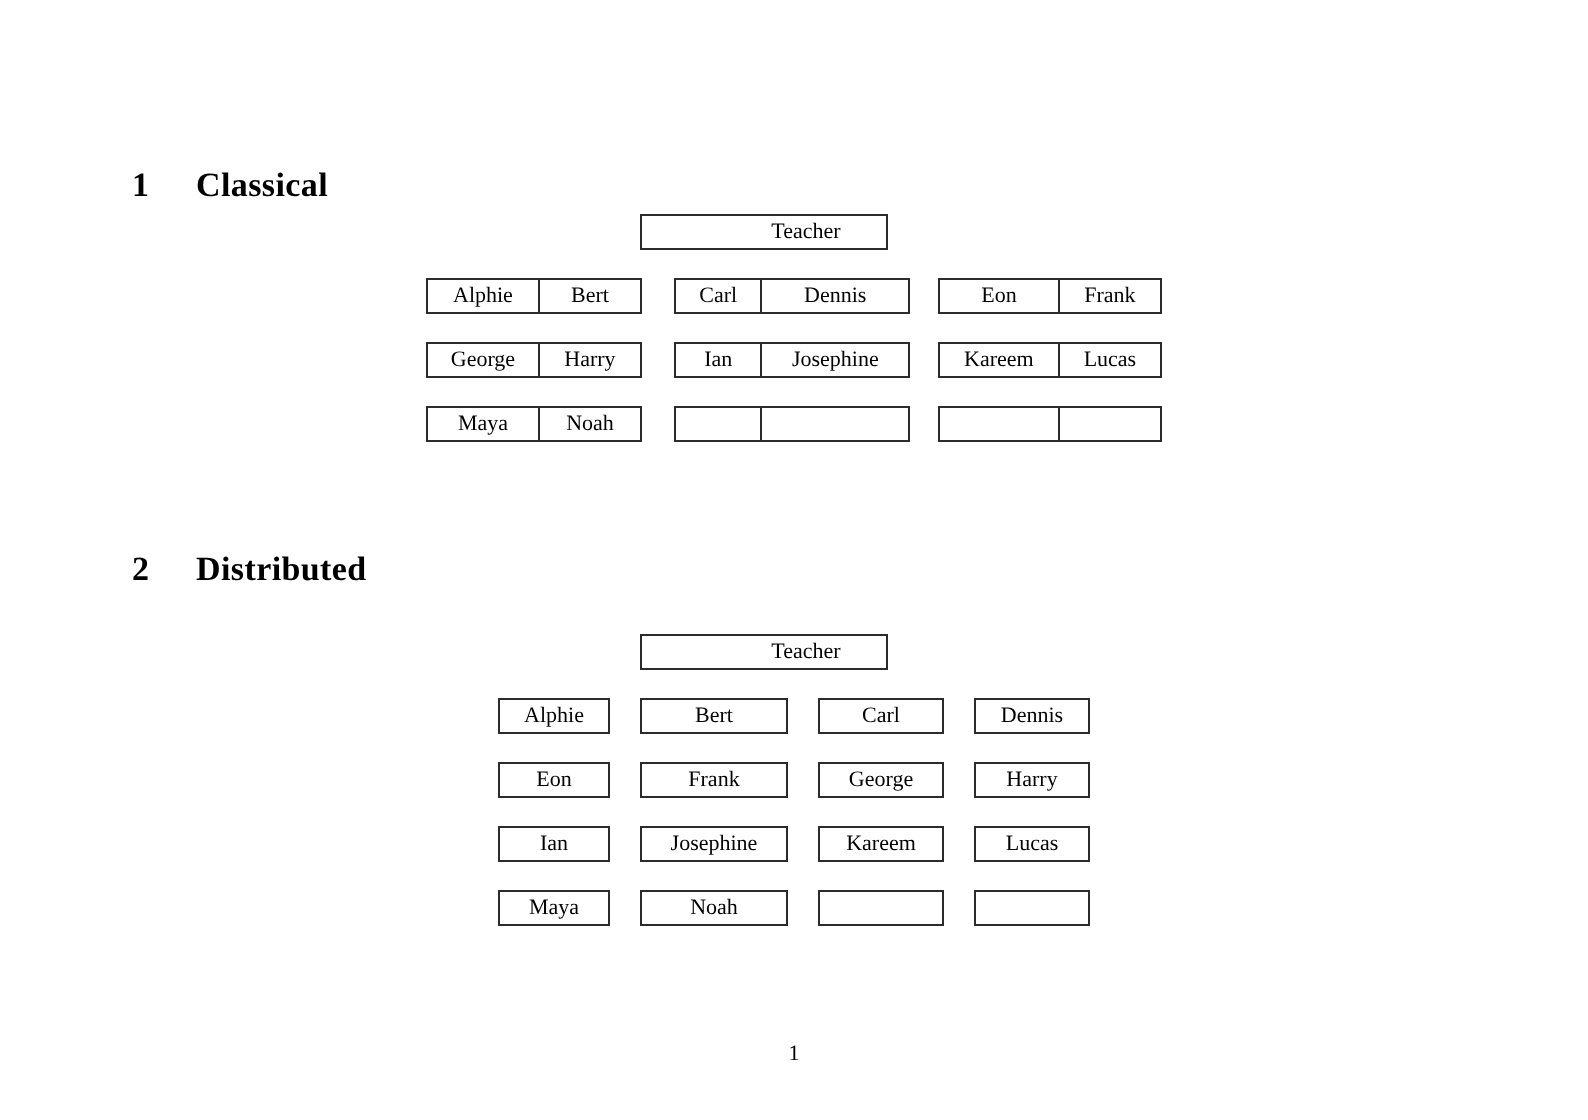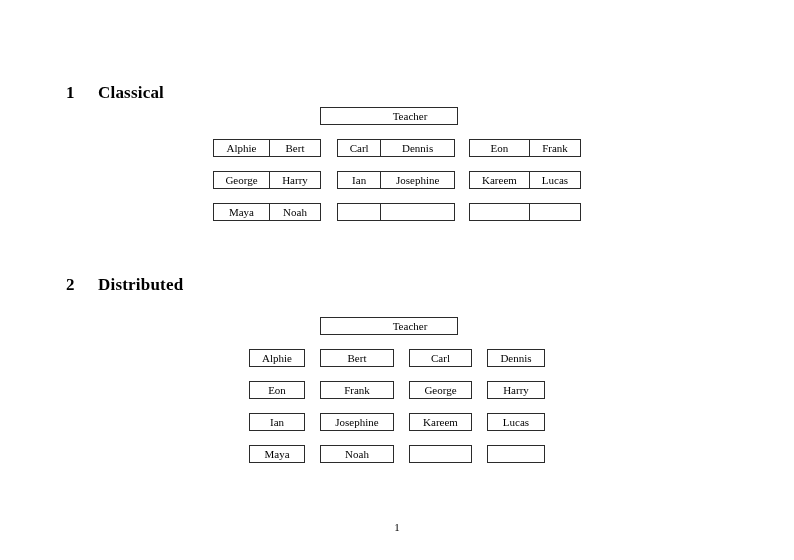--- a/index.html
+++ b/index.html
@@ -50,21 +50,21 @@
     line-height: 16px;
     text-align: center;
     font-size: 11px;
     white-space: nowrap;
     overflow: hidden;
   }
 
   
   .teacher-box {
     left: 320px;
-    width: 138px;
+    width: 124px;
     padding-left: 42px;
   }
   #teacher-classical   { top: 107px; }
   #teacher-distributed { top: 317px; }
 
   
   .group {
     position: absolute;
   }
   .group-row {

